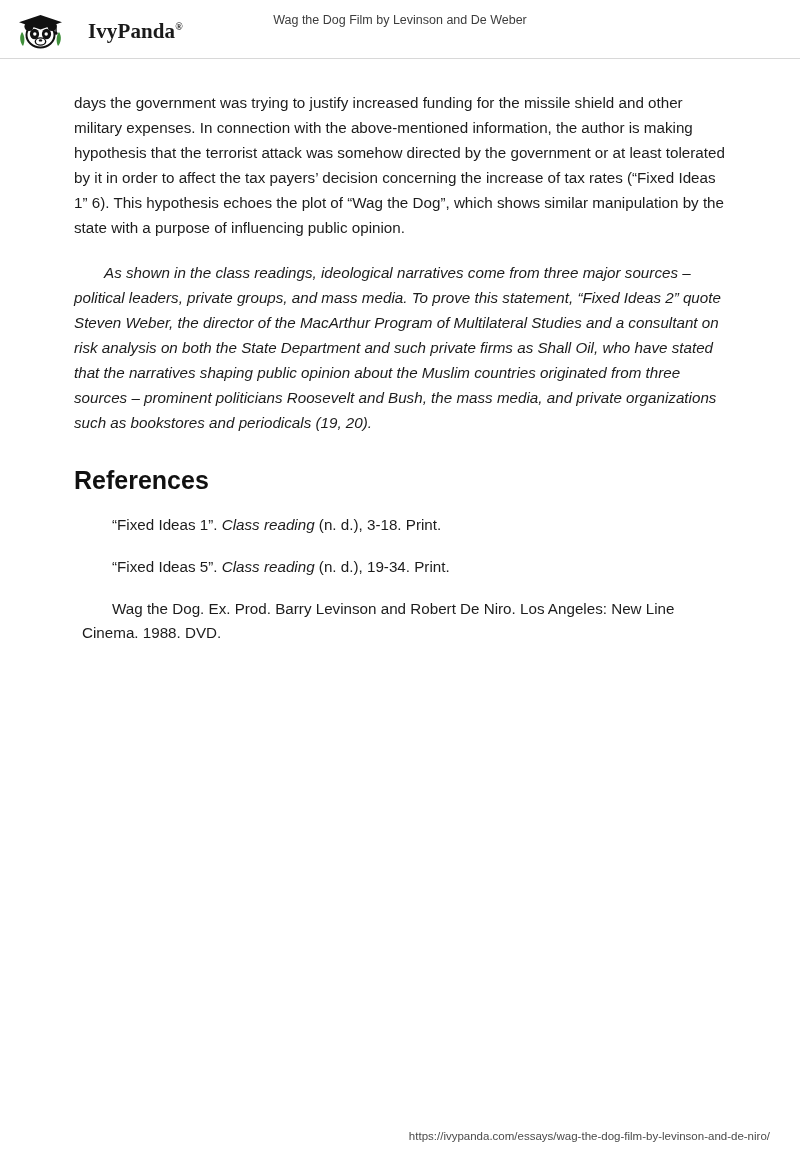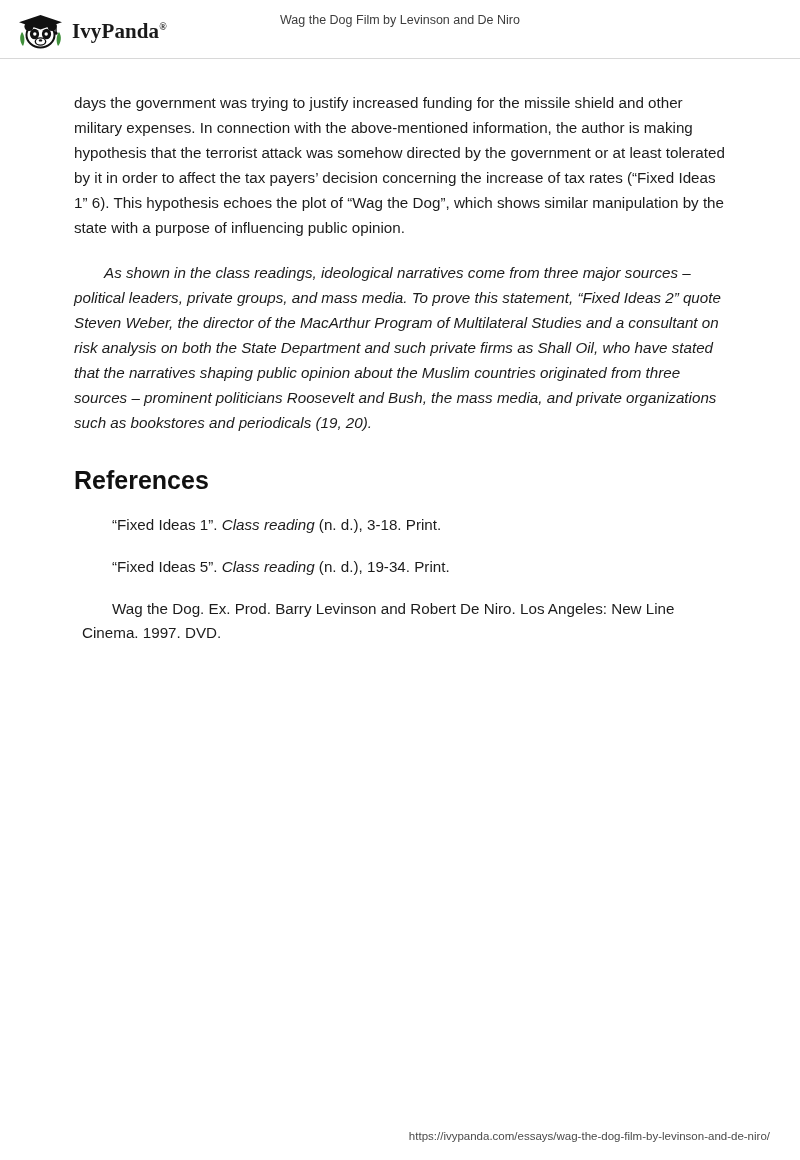--- a/index.html
+++ b/index.html
@@ -29,21 +29,21 @@
     left: 0;
     right: 0;
     height: 58px;
   }
   .brand {
     position: absolute;
     left: 18px;
     top: 12px;
     display: flex;
     align-items: center;
-    gap: 8px;
+    gap: 24px;
   }
   .brand-logo {
     width: 46px;
     height: 38px;
     position: relative;
     display: block;
   }
   .brand-name {
     font-family: "Liberation Serif", serif;
     font-weight: bold;
@@ -154,35 +154,35 @@
           <ellipse cx="22.5" cy="28.4" rx="1.7" ry="1.2" fill="#111"></ellipse>
 
           <path d="M22.5 3 L44 10.2 L22.5 17.4 L1 10.2 Z" fill="#111"></path>
           <path d="M38 12.5 L38 20.5" stroke="#111" stroke-width="1.4"></path>
           <circle cx="38" cy="21.2" r="1.6" fill="#111"></circle>
         </svg>
       </span>
       <span class="brand-name"><span>IvyPanda</span><span class="reg">®</span></span>
     </div>
 
-    <div class="doc-title">Wag the Dog Film by Levinson and De Niro</div>
+    <div class="doc-title">Wag the Dog Film by Levinson and De Weber</div>
     <div class="header-rule"></div>
   </div>
 
   <div class="content">
 
     <p class="body">days the government was trying to justify increased funding for the missile shield and other military expenses. In connection with the above-mentioned information, the author is making hypothesis that the terrorist attack was somehow directed by the government or at least tolerated by it in order to affect the tax payers’ decision concerning the increase of tax rates (“Fixed Ideas 1” 6). This hypothesis echoes the plot of “Wag the Dog”, which shows similar manipulation by the state with a purpose of influencing public opinion.</p>
 
     <p class="body indent">As shown in the class readings, ideological narratives come from three major sources – political leaders, private groups, and mass media. To prove this statement, “Fixed Ideas 2” quote Steven Weber, the director of the MacArthur Program of Multilateral Studies and a consultant on risk analysis on both the State Department and such private firms as Shall Oil, who have stated that the narratives shaping public opinion about the Muslim countries originated from three sources – prominent politicians Roosevelt and Bush, the mass media, and private organizations such as bookstores and periodicals (19, 20).</p>
 
     <h2 class="references">References</h2>
 
     <p class="refitem"><span>“Fixed Ideas 1”. </span><span class="ital">Class reading</span><span> (n. d.), 3-18. Print.</span></p>
 
     <p class="refitem"><span>“Fixed Ideas 5”. </span><span class="ital">Class reading</span><span> (n. d.), 19-34. Print.</span></p>
 
-    <p class="refitem"><span>Wag the Dog. Ex. Prod. Barry Levinson and Robert De Niro. Los Angeles: New Line Cinema. 1997. DVD.</span><span class="ital"></span><span></span></p>
+    <p class="refitem"><span>Wag the Dog. Ex. Prod. Barry Levinson and Robert De Niro. Los Angeles: New Line Cinema. 1988. DVD.</span><span class="ital"></span><span></span></p>
 
   </div>
 
   <a class="footer-url" href="#">https://ivypanda.com/essays/wag-the-dog-film-by-levinson-and-de-niro/</a>
 
 </div>
 
 </body></html>

